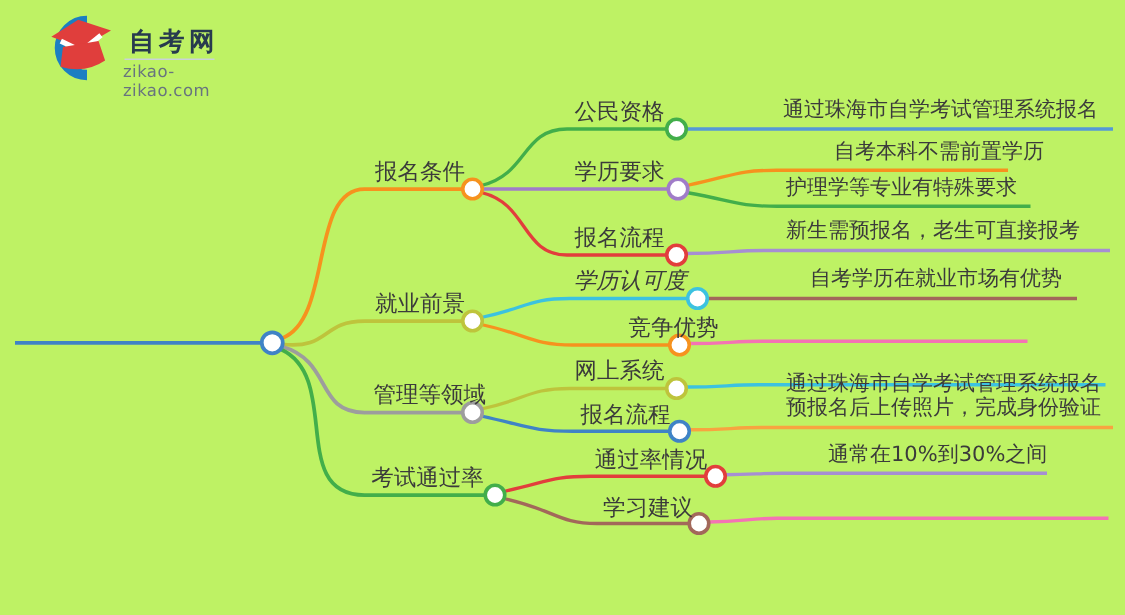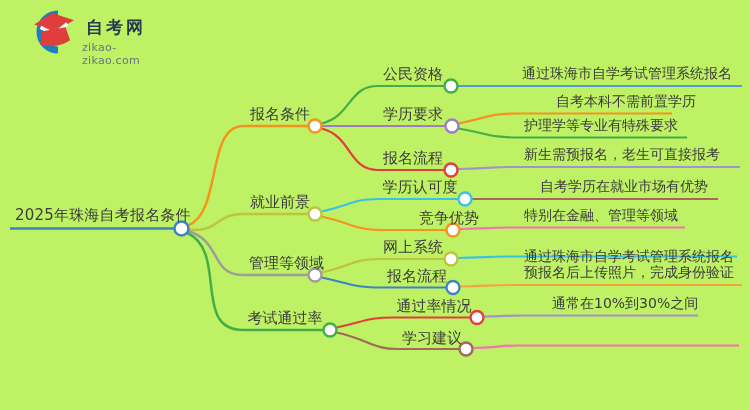--- a/index.html
+++ b/index.html
@@ -81,36 +81,34 @@
         <polygon points="26,4 47,13.5 26,23 7,13.5" fill="#e03e3c"></polygon>
         <polyline points="13,17 26,25 40,16" fill="none" stroke="#ffffff" stroke-width="3.4"></polyline>
         <path d="M14,21 L38,19.5 L41,33 Q27,40.5 11,34 Z" fill="#e03e3c"></path>
       </g>
     </svg>
     <div class="logo-title">自考网</div>
     <div class="logo-divider"></div>
     <div class="logo-domain">zikao-zikao.com</div>
   </div>
 
-  <div class="lbl lbl-root" style="left:15px;top:206px;">2025年珠海自考报名条件</div>
 
   <div class="lbl lbl-node" style="left:249px;top:105px;width:62px;">报名条件</div>
   <div class="lbl lbl-node" style="left:381px;top:65px;width:64px;">公民资格</div>
   <div class="lbl lbl-leaf" style="left:522px;top:65px;">通过珠海市自学考试管理系统报名</div>
   <div class="lbl lbl-node" style="left:381px;top:105px;width:64px;">学历要求</div>
   <div class="lbl lbl-leaf" style="left:524px;top:93px;margin-left:32px;">自考本科不需前置学历</div>
   <div class="lbl lbl-leaf" style="left:524px;top:117px;">护理学等专业有特殊要求</div>
   <div class="lbl lbl-node" style="left:381px;top:149px;width:64px;">报名流程</div>
   <div class="lbl lbl-leaf" style="left:524px;top:146px;text-align:center;">新生需预报名，老生可直接报考</div>
 
   <div class="lbl lbl-node" style="left:249px;top:193px;width:62px;">就业前景</div>
-  <div class="lbl lbl-node" style="left:380px;top:178px;width:80px;">学历认可度</div>
+  <div class="lbl lbl-node" style="left:380px;top:178px;width:80px;font-style:italic;">学历认可度</div>
   <div class="lbl lbl-leaf" style="left:540px;top:178px;">自考学历在就业市场有优势</div>
   <div class="lbl lbl-node" style="left:373px;top:209px;width:64px;margin-left:44px;">竞争优势</div>
-  <div class="lbl lbl-leaf" style="left:524px;top:207px;">特别在金融、管理等领域</div>
 
   <div class="lbl lbl-node" style="left:249px;top:254px;width:62px;">管理等领域</div>
   <div class="lbl lbl-node" style="left:381px;top:238px;width:64px;">网上系统</div>
   <div class="lbl lbl-leaf" style="left:524px;top:248px;">通过珠海市自学考试管理系统报名</div>
   <div class="lbl lbl-node" style="left:385px;top:267px;width:64px;">报名流程</div>
   <div class="lbl lbl-leaf" style="left:524px;top:264px;">预报名后上传照片，完成身份验证</div>
 
   <div class="lbl lbl-node" style="left:394px;top:297px;width:80px;">通过率情况</div>
   <div class="lbl lbl-node" style="left:246px;top:309px;width:78px;">考试通过率</div>
   <div class="lbl lbl-leaf" style="left:552px;top:295px;">通常在10%到30%之间</div>

